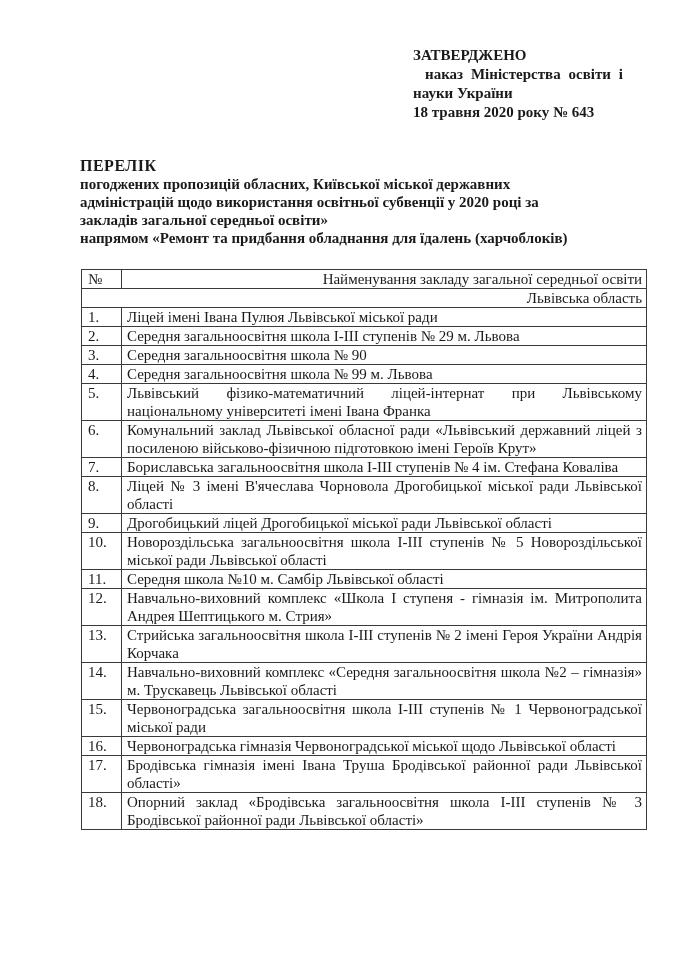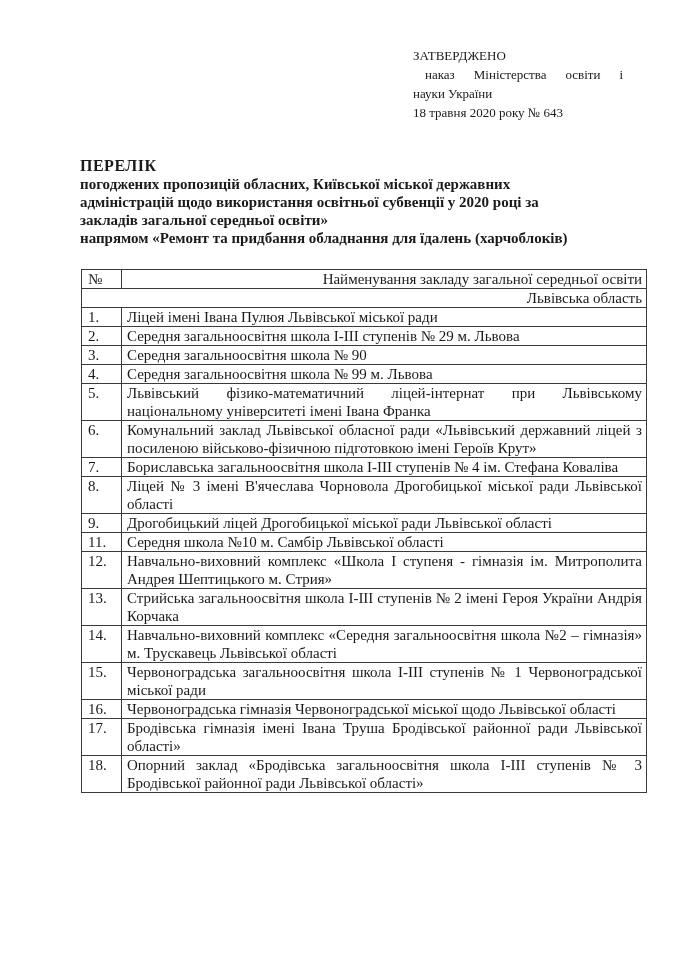--- a/index.html
+++ b/index.html
@@ -13,22 +13,23 @@
       position: relative;
       overflow: hidden;
       font-family: "Liberation Serif", "DejaVu Serif", serif;
       color: #1a1a1a;
     }
     .approval {
       position: absolute;
       left: 413px;
       top: 46px;
       width: 210px;
-      font-size: 13px;
+      font-size: 15px;
       line-height: 19px;
+      font-weight: bold;
     }
     .approval .line { display: block; }
     .approval .justify {
       text-align: justify;
       text-align-last: justify;
       margin-left: 12px;
     }
     .title-block {
       position: absolute;
       left: 80px;
@@ -134,20 +135,24 @@
       </tr>
       <tr>
         <td class="num">8.</td>
         <td class="name">Ліцей № 3 імені В'ячеслава Чорновола Дрогобицької міської ради Львівської області</td>
       </tr>
       <tr>
         <td class="num">9.</td>
         <td class="name single">Дрогобицький ліцей Дрогобицької міської ради Львівської області</td>
       </tr>
       <tr>
+        <td class="num">10.</td>
+        <td class="name">Новороздільська загальноосвітня школа І-ІІІ ступенів № 5 Новороздільської міської ради Львівської області</td>
+      </tr>
+      <tr>
         <td class="num">11.</td>
         <td class="name single">Середня школа №10 м. Самбір Львівської області</td>
       </tr>
       <tr>
         <td class="num">12.</td>
         <td class="name">Навчально-виховний комплекс «Школа І ступеня - гімназія ім. Митрополита Андрея Шептицького м. Стрия»</td>
       </tr>
       <tr>
         <td class="num">13.</td>
         <td class="name">Стрийська загальноосвітня школа І-ІІІ ступенів № 2 імені Героя України Андрія Корчака</td>

